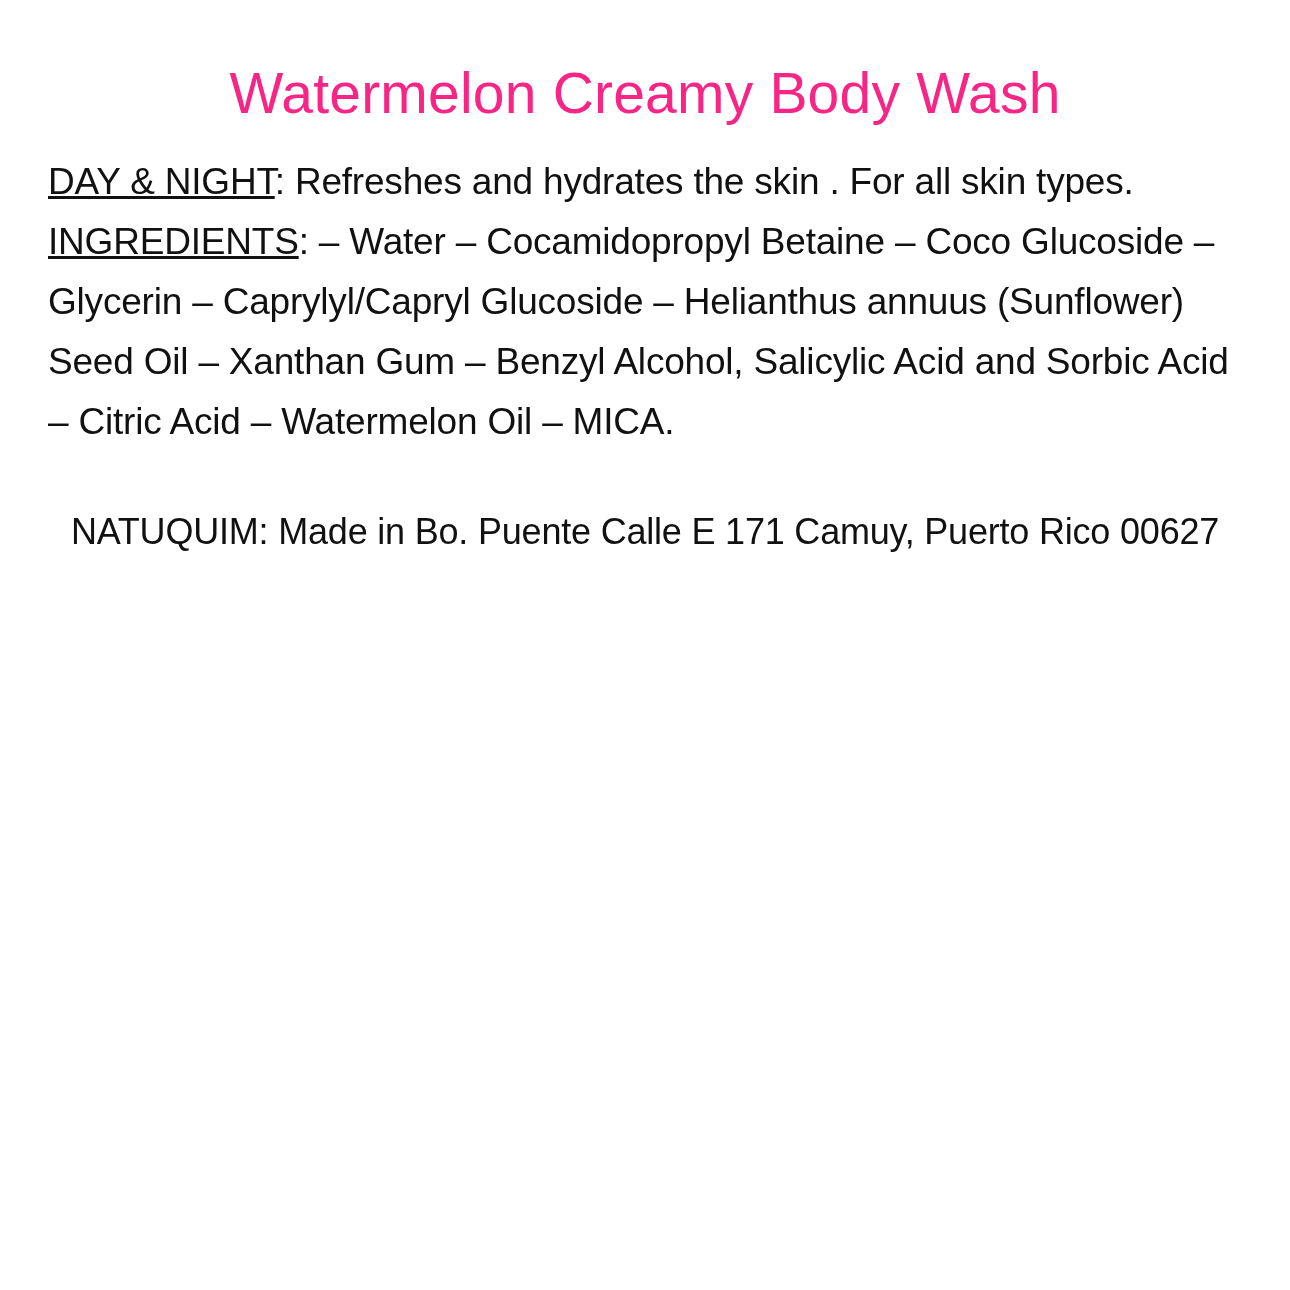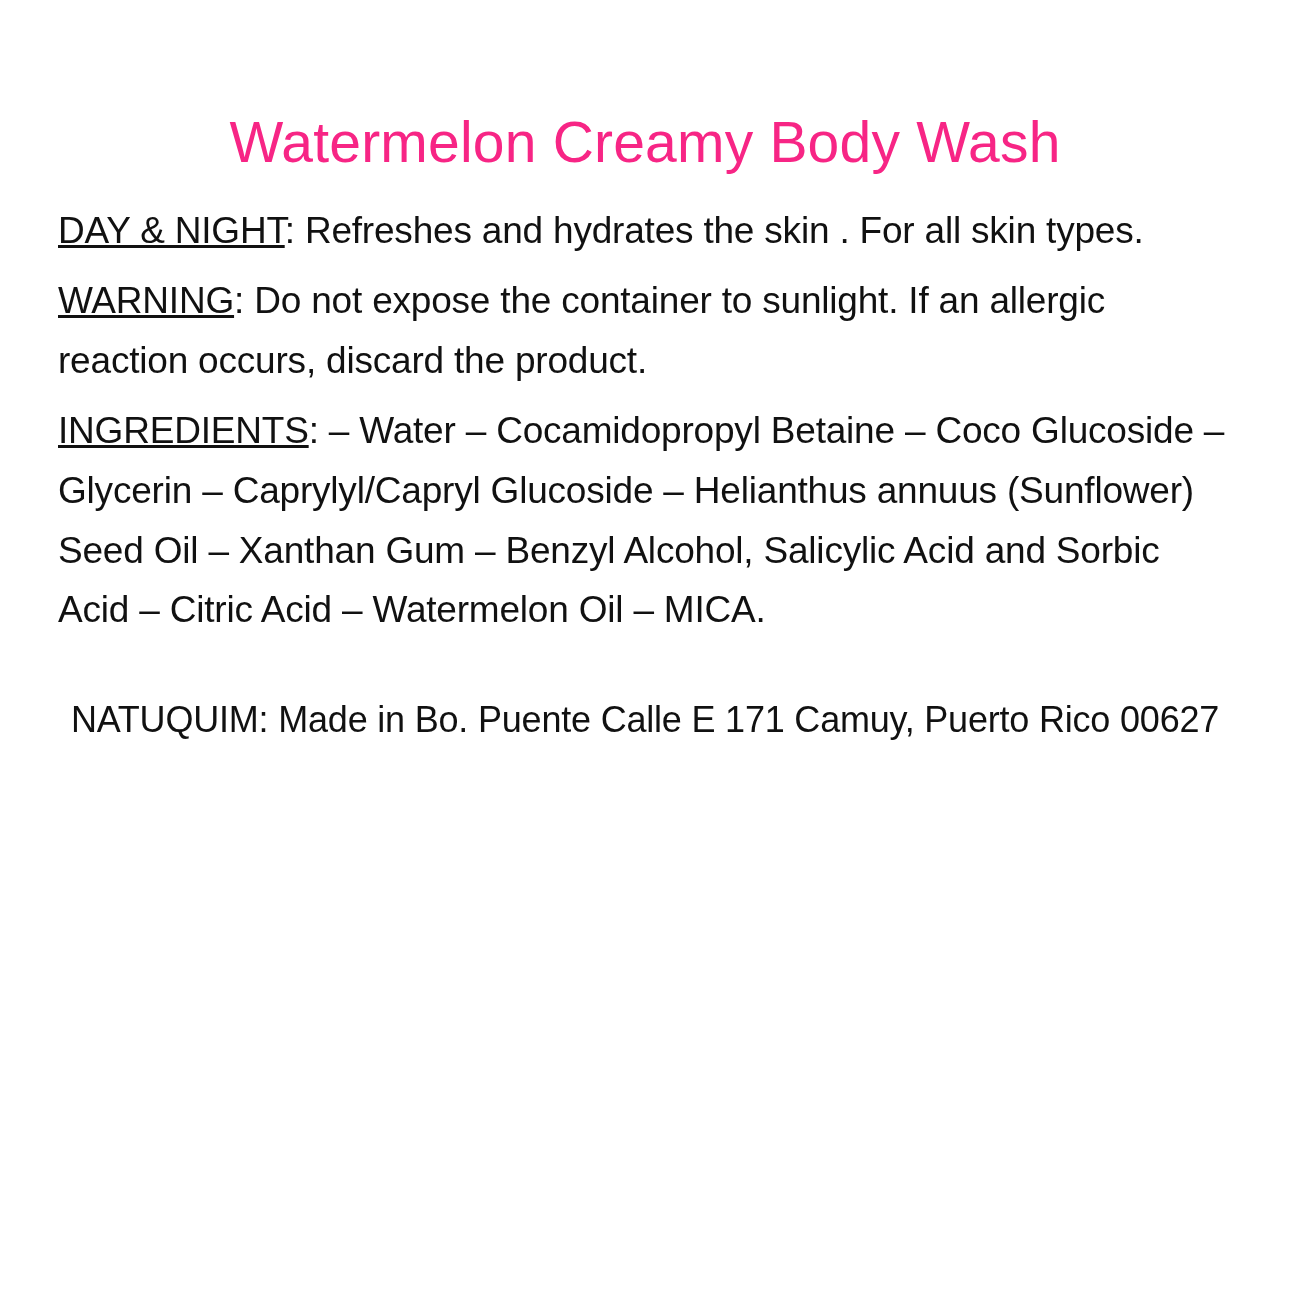--- a/index.html
+++ b/index.html
@@ -12,42 +12,42 @@
     background: #ffffff;
     font-family: "Liberation Sans", sans-serif;
     color: #0d0d0d;
     overflow: hidden;
   }
 
   .label {
     box-sizing: border-box;
     width: 1290px;
     height: 1048px;
-    padding: 113px 48px 0 48px;
+    padding: 64px 48px 0 48px;
   }
 
   .product-title {
     text-align: center;
     color: #f72585;
     font-size: 57px;
     line-height: 1.05;
     font-weight: 400;
     letter-spacing: 0.2px;
     margin: 0 0 28px 0;
   }
 
   .body-copy {
     font-size: 37px;
     line-height: 1.62;
     letter-spacing: -0.2px;
     color: #111111;
   }
 
   .para {
-    margin: 10px;
+    margin: 0;
   }
 
   .heading-inline {
     text-decoration: underline;
     text-underline-offset: 2px;
   }
 
   .contact-block {
     margin-top: 52px;
     text-align: center;
@@ -67,21 +67,20 @@
 <body>
 
 <div class="label">
 
   <h1 class="product-title">Watermelon Creamy Body Wash</h1>
 
   <div class="body-copy">
 
     <p class="para"><span class="heading-inline">DAY &amp; NIGHT</span><span>: </span><span>Refreshes and hydrates the skin . For all skin types.</span></p>
 
-    <p class="para"><span class="heading-inline">WARNING</span><span>: </span><span>Do not expose the container to sunlight. If an allergic reaction occurs, discard the product.</span></p>
 
 
     <p class="para"><span class="heading-inline">INGREDIENTS</span><span>: </span><span>– Water – Cocamidopropyl Betaine – Coco Glucoside – Glycerin – Caprylyl/Capryl Glucoside  – Helianthus annuus (Sunflower) Seed Oil – Xanthan Gum – Benzyl Alcohol, Salicylic Acid and Sorbic Acid – Citric Acid – Watermelon Oil – MICA.</span></p>
 
   </div>
 
   <div class="contact-block">
     <p class="contact-line">NATUQUIM: Made in Bo. Puente Calle E 171 Camuy, Puerto Rico 00627</p>
   </div>
 

